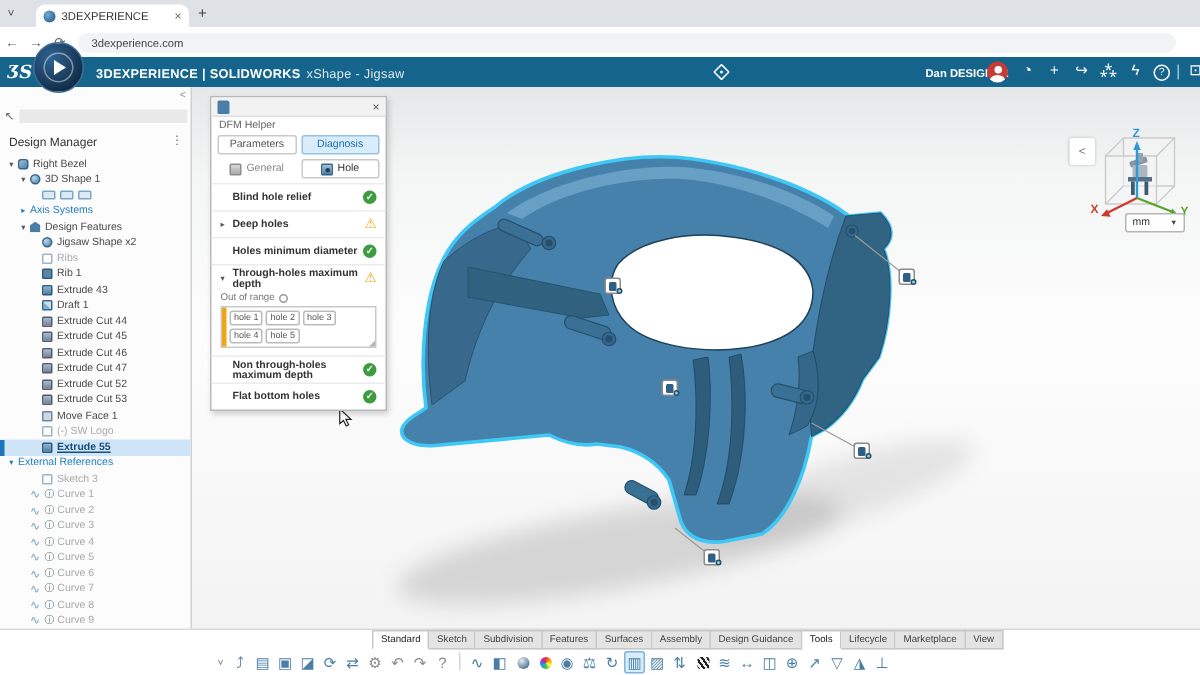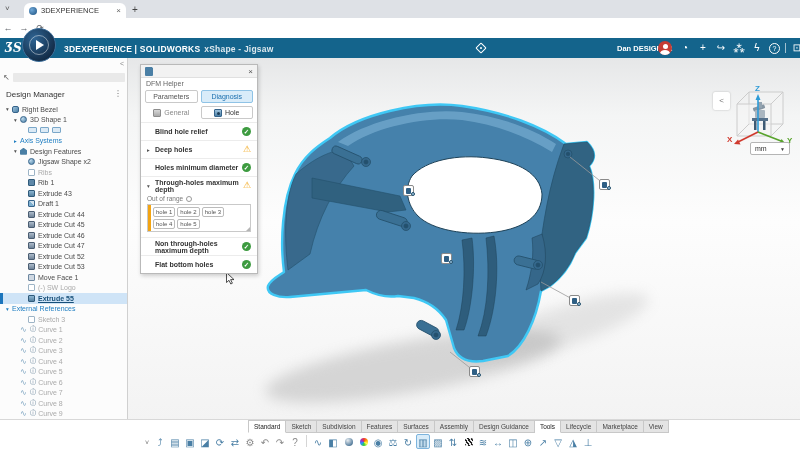--- a/index.html
+++ b/index.html
@@ -19,21 +19,21 @@
   .urlpill { margin-left:4px; width:732px; height:13px; background:#f1f3f4; border-radius:7px; display:flex; align-items:center; padding:0 9px; }
   .urltext { font-size:7.5px; color:#444; }
 
   
   .appbar { position:absolute; left:0; top:38px; width:800px; height:20px; background:#14648c; display:flex; align-items:center; }
   .dslogo { position:absolute; left:5px; top:41px; color:#fff; font-size:12px; font-weight:bold; font-style:italic; font-family:"DejaVu Serif",serif; }
   .compass { position:absolute; left:22px; top:28px; width:34px; height:34px; border-radius:50%; background:radial-gradient(circle at 35% 30%,#2e6493,#132c47 75%); border:1px solid #3c6d99; z-index:5; }
   .compass::after { content:""; position:absolute; left:13px; top:11px; border-left:8px solid #fff; border-top:5px solid transparent; border-bottom:5px solid transparent; }
   .compass::before { content:""; position:absolute; left:6px; top:6px; right:6px; bottom:6px; border-radius:50%; border:1px solid rgba(255,255,255,.45); }
   .brand { position:absolute; left:64px; top:44px; font-size:8.5px; font-weight:bold; color:#fff; letter-spacing:.2px; }
-  .brandapp { font-weight:bold; color:rgba(255,255,255,.85); margin-left:4px; }
+  .brandapp { font-weight:normal; color:rgba(255,255,255,.85); margin-left:4px; }
   .searchbox { position:absolute; left:325px; top:41px; width:138px; height:14px; background:#fff; border-radius:1px; display:flex; align-items:center; padding:0 4px; gap:3px; }
   .searchbox input { flex:1; border:none; outline:none; font-size:7.5px; color:#333; font-family:"Liberation Sans",sans-serif; min-width:0; }
   .mag { width:6px; height:6px; border:1.2px solid #8a8a8a; border-radius:50%; position:relative; flex:none; }
   .mag::after { content:""; position:absolute; left:5px; top:5px; width:1.2px; height:3px; background:#8a8a8a; transform:rotate(-45deg); }
   .sb-chev { font-size:6px; color:#777; }
   .tagic { position:absolute; left:477px; top:44px; width:8px; height:8px; border:1.2px solid #fff; border-radius:1px; transform:rotate(45deg); }
   .tagic::after { content:""; position:absolute; left:1.5px; top:1.5px; width:2px; height:2px; border-radius:50%; background:#fff; }
   .username { position:absolute; left:617px; top:44px; font-size:7.5px; color:#fff; font-weight:bold; }
   .avatar { position:absolute; left:658px; top:41px; width:14px; height:14px; border-radius:50%; background:#c43c35; overflow:hidden; }
   .avatar::before { content:""; position:absolute; left:4.5px; top:2.5px; width:5px; height:5px; border-radius:50%; background:#fff; }
@@ -147,20 +147,23 @@
       <span class="btab-title">3DEXPERIENCE</span>
       <span class="tab-close">×</span>
     </div>
     <span class="newtab">+</span>
   </div>
 
   <div class="navbar">
     <span class="nav-ic">←</span>
     <span class="nav-ic">→</span>
     <span class="nav-ic">⟳</span>
+    <div class="urlpill">
+      <span class="urltext">3dexperience.com</span>
+    </div>
   </div>
 
   <div class="appbar"></div>
   <span class="dslogo">ƷS</span>
   <div class="compass"></div>
   <div class="brand">
     <span>3DEXPERIENCE | SOLIDWORKS</span><span class="brandapp">xShape - Jigsaw</span>
   </div>
   <span class="tagic"></span>
   <span class="username">Dan DESIGNER</span>

